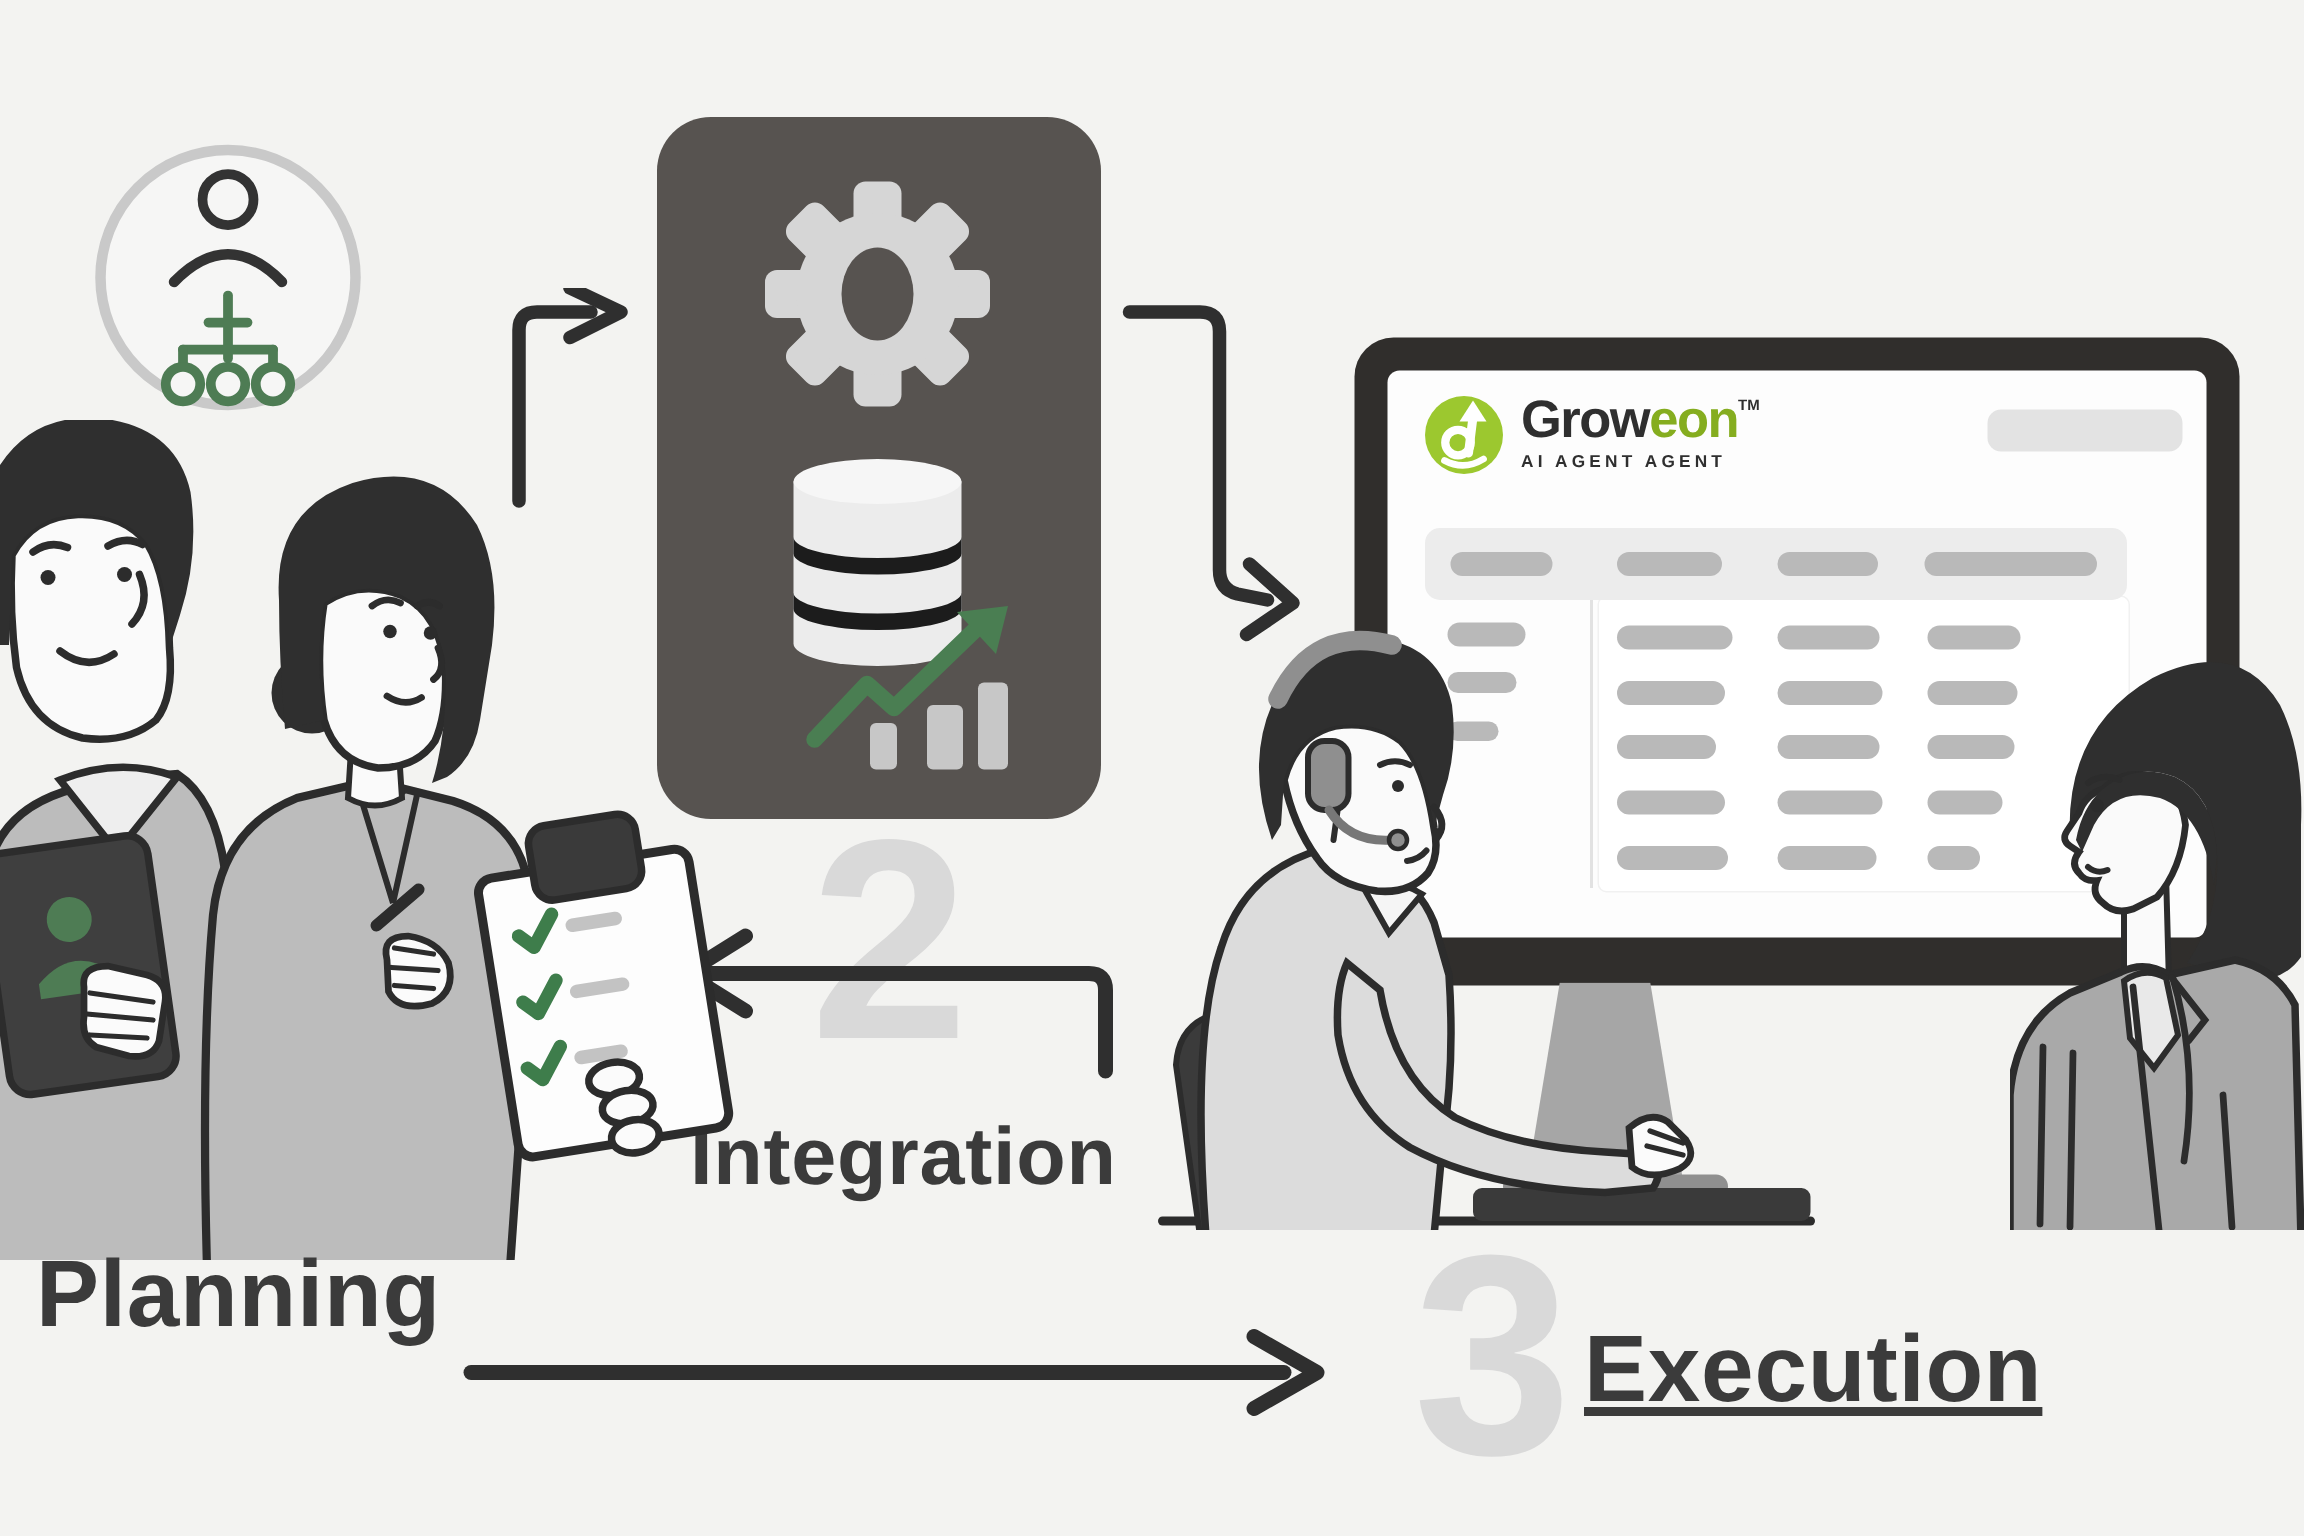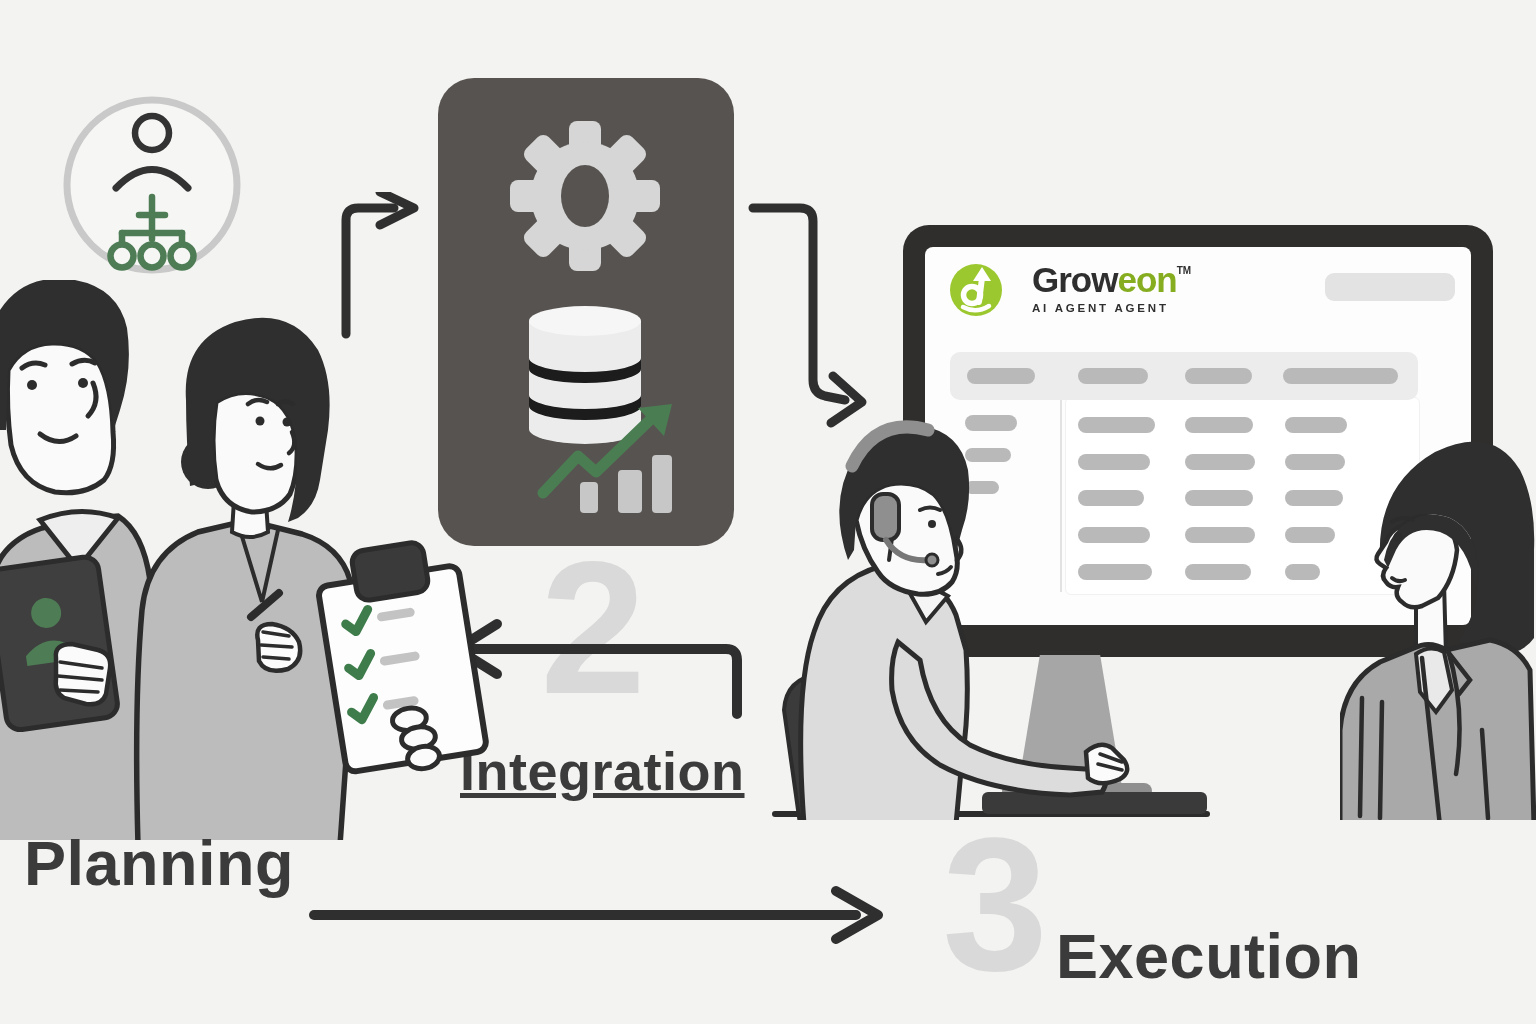--- a/index.html
+++ b/index.html
@@ -17,21 +17,21 @@
   .table-header-strip{position:absolute;background:#ececec;border-radius:10px;}
   .table-divider{position:absolute;width:2px;background:#e2e2e2;}
   .body-card{position:absolute;left:140px;top:150px;width:353px;height:196px;background:#ffffff;
              border:1px solid #f1f1f1;border-radius:6px;}
   .stand{position:absolute;left:1018px;top:655px;width:104px;height:132px;background:#a6a6a6;
          clip-path:polygon(21% 0,79% 0,100% 100%,0 100%);}
   .stand-base{position:absolute;left:1002px;top:783px;width:150px;height:16px;background:#8f8f8f;border-radius:8px;}
   .keyboard{position:absolute;left:982px;top:792px;width:225px;height:22px;background:#3a3a3a;border-radius:6px;}
   .desk-line{position:absolute;left:772px;top:811px;width:438px;height:6px;background:#2c2c2c;border-radius:3px;}
   
-  .logo{position:absolute;left:23px;top:15px;display:flex;align-items:flex-start;gap:28px;}
+  .logo{position:absolute;left:23px;top:15px;display:flex;align-items:flex-start;gap:10px;}
   .logo-text-row{line-height:1;white-space:nowrap;}
   .brand{font-weight:700;font-size:35px;letter-spacing:-1px;color:#2f2f2f;}
   .brand-suffix{color:#85ad1f;}
   .tm{font-size:10px;font-weight:700;color:#2f2f2f;vertical-align:18px;letter-spacing:0;}
   .tagline{margin-top:5px;font-size:11.5px;font-weight:700;letter-spacing:2.8px;color:#2f2f2f;}
 </style>
 </head>
 <body>
 
 <div class="stage">
@@ -91,21 +91,21 @@
     </g>
   </svg>
 
   <div class="ghost-number" style="left:508px;top:532px;width:170px;text-align:center;">2</div>
 
   <svg class="abs" style="left:445px;top:610px;" width="305" height="120" viewBox="0 0 305 120">
     <path d="M292,104 L292,50 Q292,39 281,39 L24,39" fill="none" stroke="#2f2f2f" stroke-width="10" stroke-linecap="round"></path>
     <path d="M52,14 L12,39 L52,64" fill="none" stroke="#2f2f2f" stroke-width="10" stroke-linecap="round" stroke-linejoin="round"></path>
   </svg>
 
-  <div class="label-big" style="left:460px;top:740px;font-size:54px;text-decoration:underline;">Integration</div>
+  <div class="label-big" style="left:460px;top:740px;font-size:54px;">Integration</div>
 
   <div class="desk-line"></div>
 
   <div class="monitor-frame"></div>
   <div class="monitor-screen">
     <div class="logo">
       <svg width="56" height="56" viewBox="0 0 56 56">
         <circle cx="28" cy="28" r="26" fill="#9cc82f"></circle>
         <circle cx="24" cy="33" r="8.5" fill="none" stroke="#ffffff" stroke-width="5.5"></circle>
         <path d="M31,40 L34,16" stroke="#ffffff" stroke-width="6" stroke-linecap="round"></path>
@@ -267,15 +267,15 @@
 
   <div class="label-big" style="left:24px;top:827px;font-size:63px;">Planning</div>
 
   <svg class="abs" style="left:300px;top:885px;" width="595" height="62" viewBox="0 0 595 62">
     <path d="M14,30 L556,30" fill="none" stroke="#2f2f2f" stroke-width="10" stroke-linecap="round"></path>
     <path d="M536,6 L578,30 L536,54" fill="none" stroke="#2f2f2f" stroke-width="10" stroke-linecap="round" stroke-linejoin="round"></path>
   </svg>
 
   <div class="ghost-number" style="left:940px;top:809px;width:110px;text-align:center;">3</div>
 
-  <div class="label-big" style="left:1056px;top:920px;font-size:63px;">Execution</div>
+  <div class="label-big" style="left:1056px;top:877px;font-size:63px;text-decoration:underline;">Execution</div>
 
 </div>
 
 </body></html>

